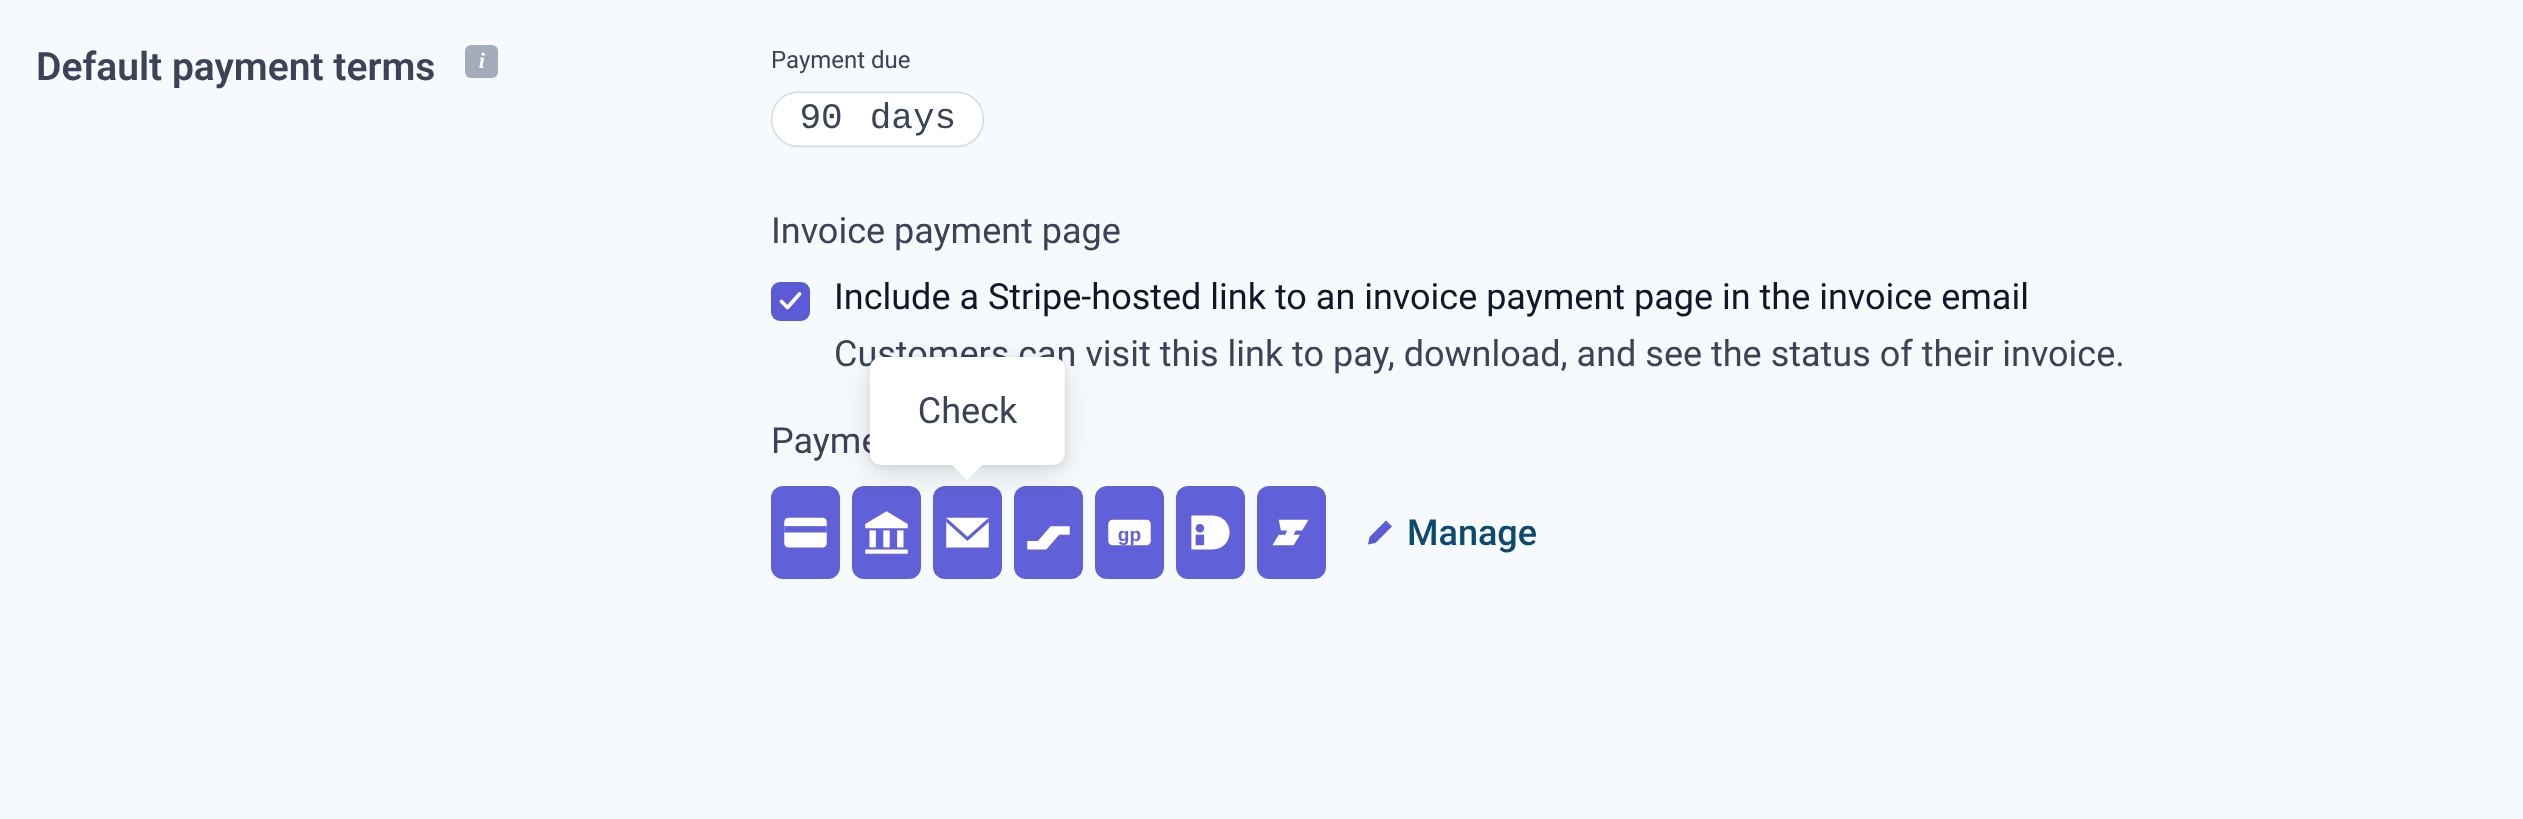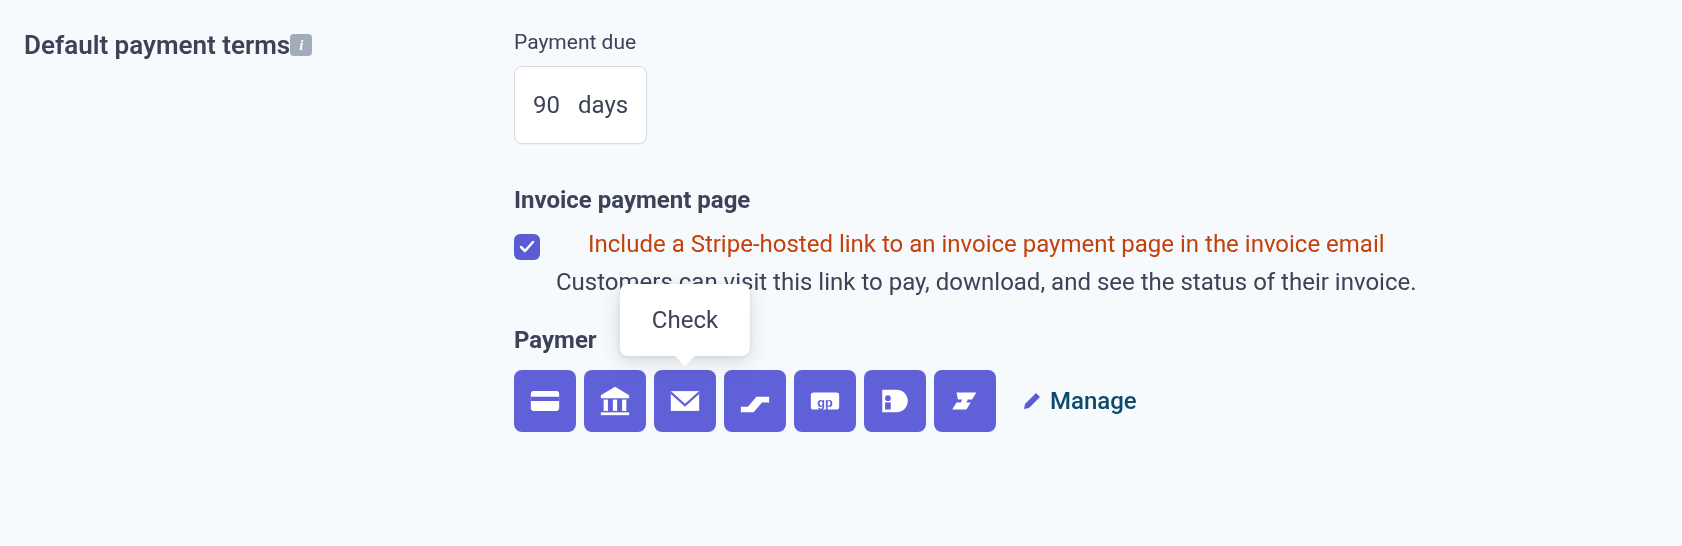--- a/index.html
+++ b/index.html
@@ -24,71 +24,72 @@
       flex-shrink: 0;
     }
     .right-col {
       flex: 1;
     }
     .section-title {
       font-size: 26px;
       font-weight: 600;
       color: #3c4257;
       display: flex;
-      align-items: center;
-      gap: 0;
+      align-items: flex-start;
+      gap: 20px;
     }
     .info-icon {
       display: inline-flex;
       width: 22px;
       height: 22px;
       background: #a3acba;
       border-radius: 4px;
       color: white;
       font-weight: 700;
       font-size: 15px;
       font-family: Georgia, serif;
       font-style: italic;
       align-items: center;
       justify-content: center;
       cursor: pointer;
     }
     .field-label {
-      font-size: 21px;
+      font-size: 16px;
       color: #3c4257;
       margin-bottom: 12px;
     }
     .field-group {
       margin-bottom: 42px;
     }
     .input-row {
       display: flex;
       align-items: center;
       gap: 18px;
     }
     .days-input {
       display: inline-flex;
       align-items: center;
       border: 1px solid #d5dbe1;
-      border-radius: 8px;
+      border-radius: 18px;
       background: white;
-      padding: 24px 18px;
+      padding: 4px 18px;
       font-size: 24px;
       color: #3c4257;
       gap: 18px;
       cursor: text;
       box-shadow: 0 1px 1px rgba(0,0,0,0.03);
+      font-family: Liberation Mono, monospace;
     }
     .after-text {
       font-size: 24px;
       color: #3c4257;
     }
     .sub-heading {
       font-size: 24px;
-      font-weight: 700;
+      font-weight: 400;
       color: #3c4257;
       margin-bottom: 16px;
     }
     .checkbox-row {
       display: flex;
       align-items: flex-start;
       gap: 16px;
       margin-bottom: 8px;
     }
     .checkbox {
@@ -102,37 +103,36 @@
       flex-shrink: 0;
       margin-top: 4px;
       cursor: pointer;
     }
     .checkmark {
       width: 16px;
       height: 16px;
     }
     .checkbox-label {
       font-size: 24px;
-      color: #c2410c;
-      margin-left: 32px;
+      color: #0f172a;
     }
     .checkbox-desc {
       font-size: 24px;
       color: #3c4257;
       margin-left: 42px;
       margin-bottom: 30px;
     }
     .payment-methods {
       display: flex;
       align-items: center;
       gap: 8px;
       margin-top: 16px;
     }
     .pm-icon {
-      width: 62px;
+      width: 46px;
       height: 62px;
       background: #6060d8;
       border-radius: 8px;
       display: flex;
       align-items: center;
       justify-content: center;
       cursor: pointer;
     }
     .pm-icon svg {
       width: 34px;

